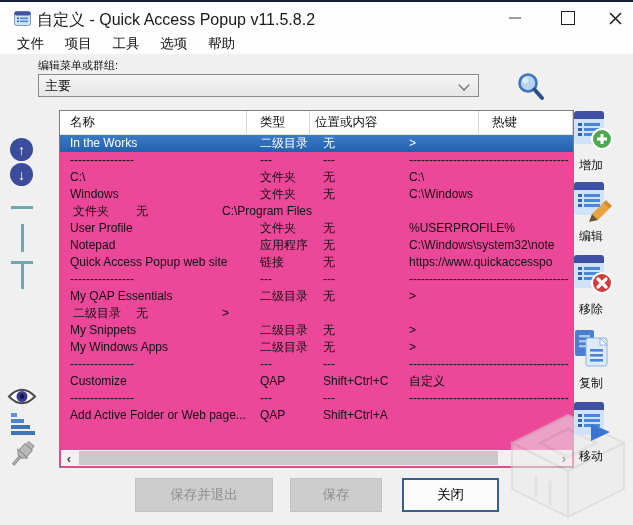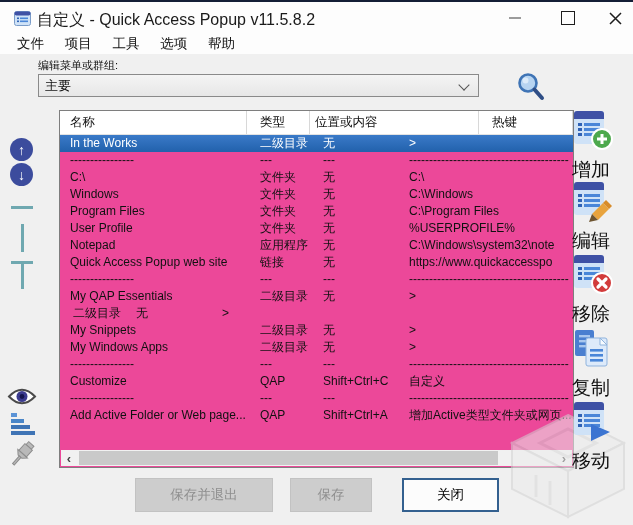--- a/index.html
+++ b/index.html
@@ -45,27 +45,27 @@
   .trow{display:flex;height:17px;line-height:17px;font-size:12px;white-space:nowrap;}
   .trow .c1,.trow .c2,.trow .c3,.trow .c4{border:none;box-sizing:border-box;overflow:hidden;display:block;}
   .trow.sel{background:linear-gradient(#3a7ac8,#2261ac);color:#fff;}
   .hscroll{position:absolute;left:1px;right:1px;bottom:1px;height:16px;background:#f1f1f1;z-index:3;}
   .sarrow{position:absolute;top:0;width:16px;height:16px;display:flex;align-items:center;justify-content:center;
           color:#444;font-size:13px;font-weight:bold;}
   .sarrow.left{left:0;} .sarrow.right{right:0;}
   .sthumb{position:absolute;left:18px;top:1px;width:419px;height:14px;background:#c9c9c9;}
   
   .tool-btn{position:absolute;left:556px;width:70px;text-align:center;z-index:5;}
-  .tool-btn .lbl{font-size:19px;margin-top:1px;}
+  .tool-btn .lbl{font-size:12px;margin-top:1px;}
   .rb0{top:108px;} .rb1{top:179px;} .rb2{top:252px;} .rb3{top:326px;} .rb4{top:399px;}
   
   .fbtn{position:absolute;top:478px;height:34px;box-sizing:border-box;font-size:13.5px;
         display:flex;align-items:center;justify-content:center;z-index:5;}
   .fbtn.disabled{background:#cdcdcd;color:#8e8e8e;border:1px solid #c2c2c2;}
-  .fb0{left:135px;width:138px;} .fb1{left:290px;width:82px;}
+  .fb0{left:135px;width:138px;} .fb1{left:290px;width:92px;}
   .fb2{left:402px;width:97px;background:#fcfcfc;border:2px solid #33608f;color:#000;}
   .watermark{position:absolute;right:2px;bottom:0;z-index:4;opacity:.55;pointer-events:none;}
 </style>
 </head>
 <body>
 
 <div class="topstrip"></div>
 
 <div class="titlebar">
   <span class="app-ico">
@@ -179,21 +179,20 @@
         <span class="c3">无</span>
         <span class="c4">C:\</span>
       </div>
     <div class="trow">
         <span class="c1">Windows</span>
         <span class="c2">文件夹</span>
         <span class="c3">无</span>
         <span class="c4">C:\Windows</span>
       </div>
     <div class="trow">
-        <span class="c1">Program Files</span>
         <span class="c2">文件夹</span>
         <span class="c3">无</span>
         <span class="c4">C:\Program Files</span>
       </div>
     <div class="trow">
         <span class="c1">User Profile</span>
         <span class="c2">文件夹</span>
         <span class="c3">无</span>
         <span class="c4">%USERPROFILE%</span>
       </div>
@@ -253,21 +252,20 @@
     <div class="trow">
         <span class="c1">----------------</span>
         <span class="c2">---</span>
         <span class="c3">---</span>
         <span class="c4">----------------------------------------</span>
       </div>
     <div class="trow">
         <span class="c1">Add Active Folder or Web page...</span>
         <span class="c2">QAP</span>
         <span class="c3">Shift+Ctrl+A</span>
-        <span class="c4">增加Active类型文件夹或网页...</span>
       </div>
   </div>
   <div class="hscroll">
     <span class="sarrow left">‹</span>
     <span class="sthumb"></span>
     <span class="sarrow right">›</span>
   </div>
 </div>
 
 <div class="tool-btn rb0">

